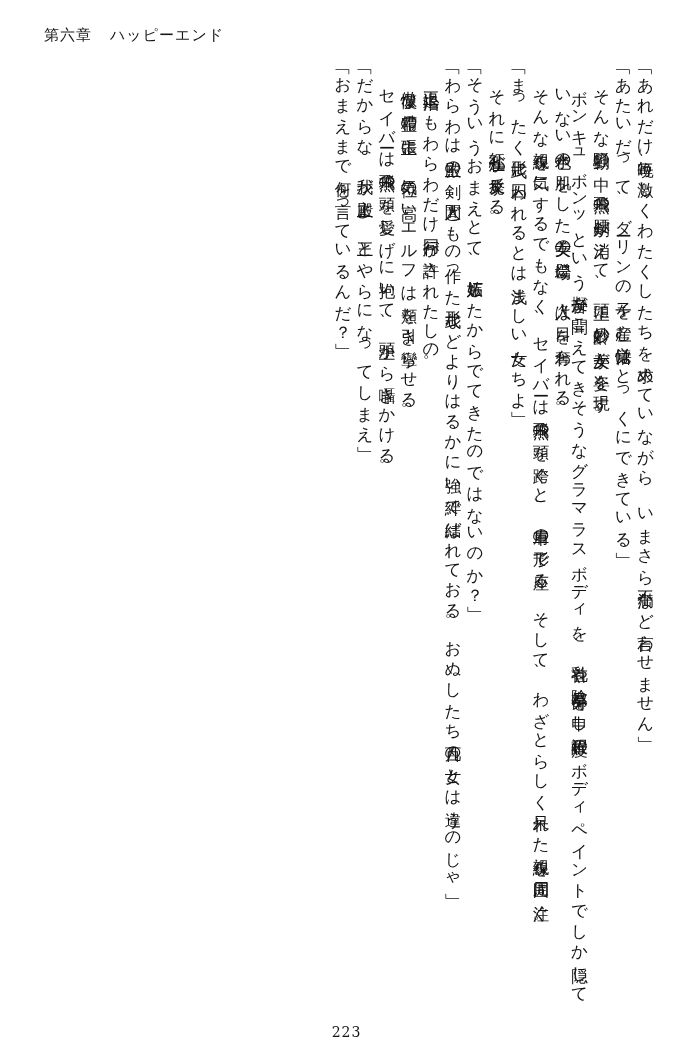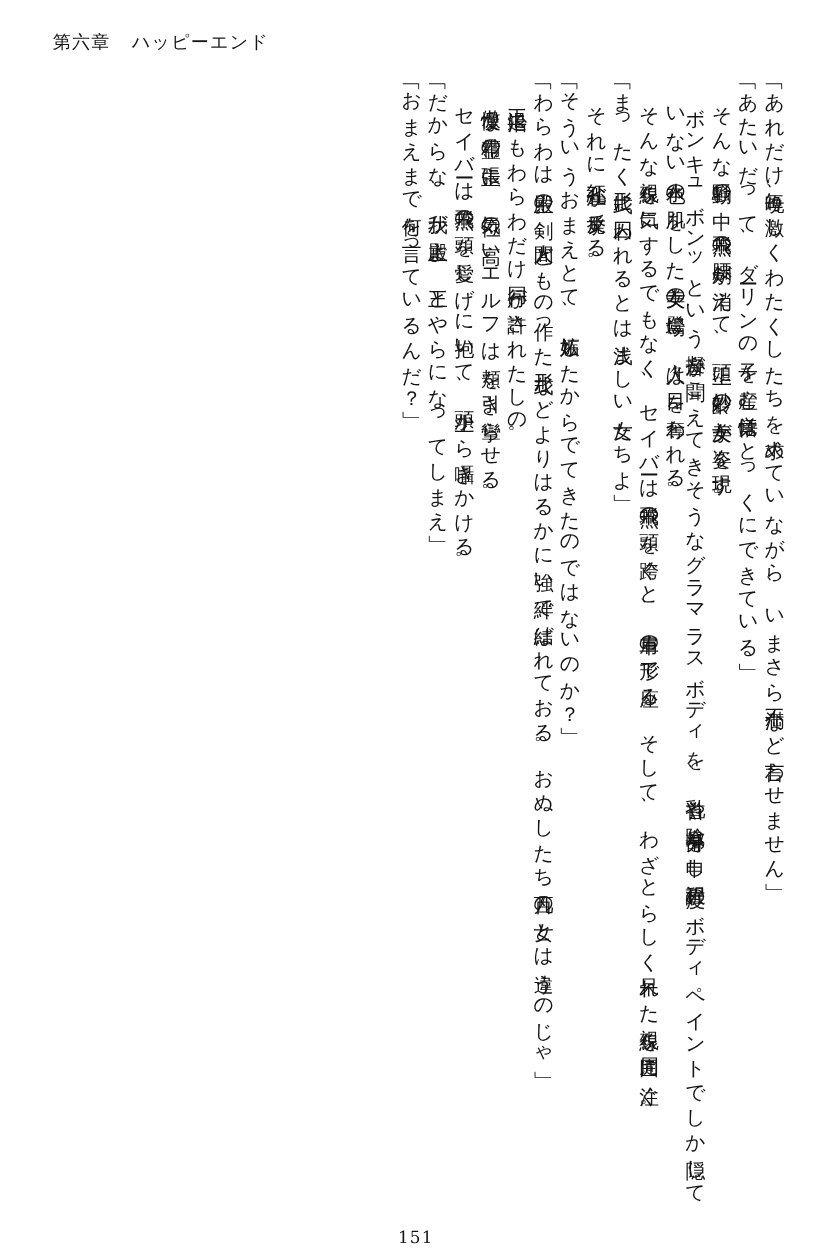--- a/index.html
+++ b/index.html
@@ -99,15 +99,15 @@
     <div class="col indent1">それに紅孔雀が反発する。</div>
     <div class="col">「そういうおまえとて、嫉妬したからでてきたのではないのか？」</div>
     <div class="col">「わらわは主殿の剣。人間どもの作った形式などよりはるかに強い絆で結ばれておる。おぬしたち凡百の女とは違うのじゃ」</div>
     <div class="col indent1">王退治にもわらわだけ同行が許されたしの。</div>
     <div class="col indent1">傲慢な精霊の主張に、気位の高いエルフは頬を引き攣らせる。</div>
     <div class="col indent1">セイバーは飛燕の頭を愛しげに抱いて、頭上から囁きかける。</div>
     <div class="col">「だからな、我が主殿よ。王とやらになってしまえ」</div>
     <div class="col">「おまえまで何を言っているんだ？」</div>
   </div>
 
-  <div class="page-number">151</div>
+  <div class="page-number">223</div>
 
 </div>
 
 </body></html>

